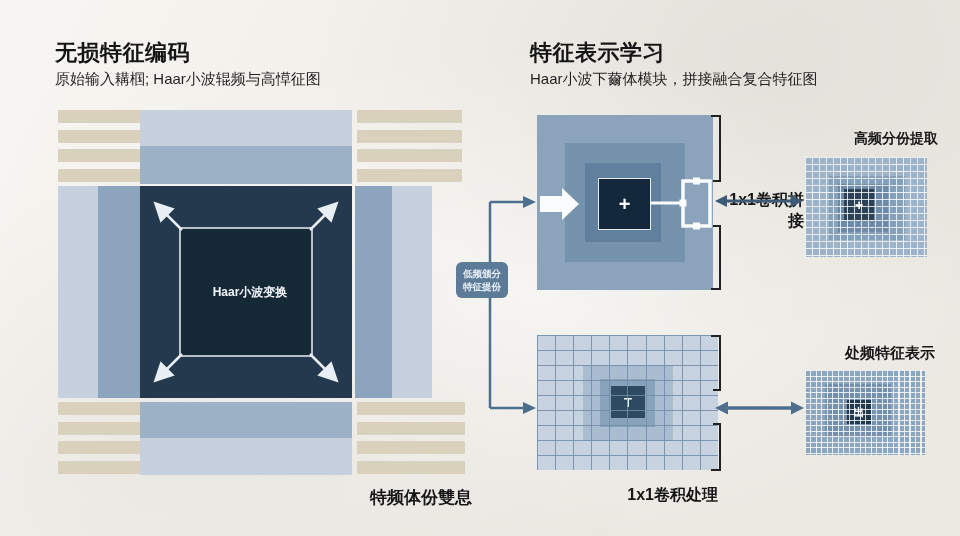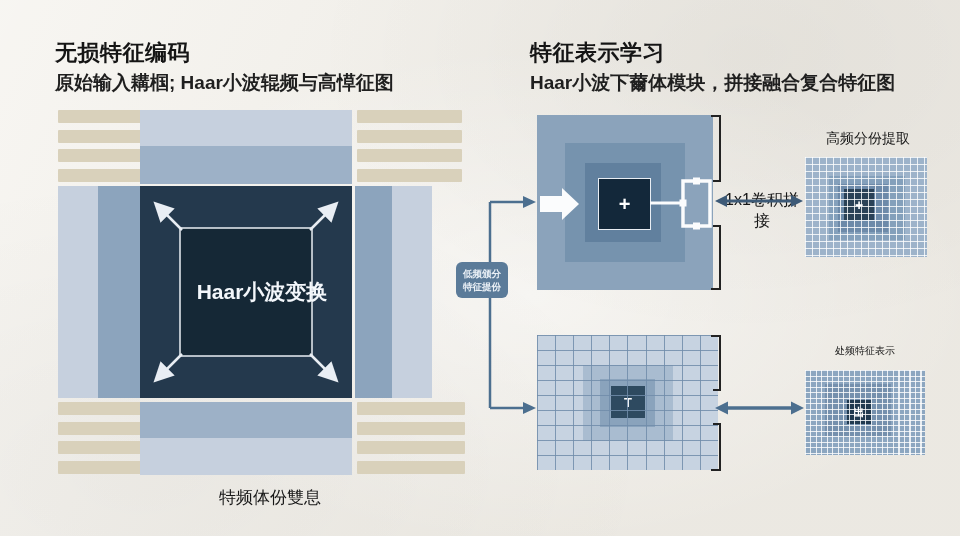--- a/index.html
+++ b/index.html
@@ -8,22 +8,22 @@
     font-family:"Liberation Sans","DejaVu Sans",sans-serif;
     background:
       radial-gradient(ellipse at 78% 10%, rgba(0,0,0,0.035), transparent 42%),
       radial-gradient(ellipse at 15% 88%, rgba(0,0,0,0.03), transparent 45%),
       radial-gradient(ellipse at 55% 55%, rgba(255,255,255,0.5), transparent 60%),
       linear-gradient(115deg, rgba(255,255,255,0.45), rgba(0,0,0,0.025) 70%),
       #f1eee7;
   }
   .abs{position:absolute;}
   .title{font-size:22px;font-weight:800;color:#151515;letter-spacing:.5px;}
-  .subtitle{font-size:19px;font-weight:700;color:#1f1f1f;}
-  .caption{font-weight:400;color:#161616;text-align:center;}
+  .subtitle{font-size:15px;font-weight:400;color:#1f1f1f;}
+  .caption{font-weight:700;color:#161616;text-align:right;}
   .corner{display:flex;flex-direction:column;justify-content:space-between;}
   .bar{height:13px;background:#d9d1bb;border-radius:1px;}
   .grid-overlay{position:absolute;inset:0;pointer-events:none;}
   .flexc{display:flex;align-items:center;justify-content:center;}
   svg{display:block;}
 </style>
 </head>
 <body>
 
 <div class="canvas">
@@ -71,21 +71,21 @@
         <marker id="aw" markerWidth="8" markerHeight="8" refX="6" refY="4" orient="auto">
           <path d="M0,0 L8,4 L0,8 z" fill="#e9eef4"></path>
         </marker>
       </defs>
       <rect x="40" y="42" width="132" height="128" fill="#152836" stroke="#e9eef4" stroke-width="1.5"></rect>
       <line x1="42" y1="44" x2="17" y2="19" stroke="#e9eef4" stroke-width="2.5" marker-end="url(#aw)"></line>
       <line x1="170" y1="44" x2="195" y2="19" stroke="#e9eef4" stroke-width="2.5" marker-end="url(#aw)"></line>
       <line x1="42" y1="168" x2="17" y2="193" stroke="#e9eef4" stroke-width="2.5" marker-end="url(#aw)"></line>
       <line x1="170" y1="168" x2="195" y2="193" stroke="#e9eef4" stroke-width="2.5" marker-end="url(#aw)"></line>
     </svg>
-    <div class="abs flexc" style="left:40px;top:42px;width:140px;height:128px;color:#f3f7fb;font-size:21px;font-weight:700;padding-left:12px;">Haar小波变换</div>
+    <div class="abs flexc" style="left:40px;top:42px;width:140px;height:128px;color:#f3f7fb;font-size:12px;font-weight:700;">Haar小波变换</div>
   </div>
 
   <div class="abs caption" style="left:68px;top:486px;width:404px;font-size:17px;">特频体份雙息</div>
 
   <div class="abs title" style="left:530px;top:38px;">特征表示学习</div>
   <div class="abs subtitle" style="left:530px;top:70px;">Haar小波下薾体模块，拼接融合复合特征图</div>
 
   <div class="abs" style="left:537px;top:115px;width:176px;height:175px;background:#8ba3bb;">
     <div class="abs" style="left:28px;top:28px;width:120px;height:119px;background:#7693ae;"></div>
     <div class="abs" style="left:48px;top:48px;width:76px;height:79px;background:#61809e;"></div>
@@ -105,22 +105,23 @@
   </div>
 
   <div class="abs" style="left:537px;top:335px;width:181px;height:135px;background:#c7d3e1;">
     <div class="abs" style="left:46px;top:30px;width:90px;height:76px;background:#a9bcd0;"></div>
     <div class="abs" style="left:63px;top:44px;width:55px;height:48px;background:#8aa3bc;"></div>
     <div class="abs flexc" style="left:74px;top:51px;width:34px;height:32px;background:#2e4a60;color:#fff;font-size:13px;font-weight:700;">T</div>
     <div class="grid-overlay" style="background-image:
       repeating-linear-gradient(to right, rgba(112,140,170,.85) 0 1px, transparent 1px 18.1px),
       repeating-linear-gradient(to bottom, rgba(112,140,170,.85) 0 1px, transparent 1px 15px);"></div>
   </div>
+  <div class="abs caption" style="left:537px;top:485px;width:181px;font-size:16px;">1x1卷积处理</div>
 
-  <div class="abs caption" style="left:795px;top:344px;width:140px;font-size:10px;">处频特征表示</div>
+  <div class="abs caption" style="left:795px;top:344px;width:140px;font-size:15px;">处频特征表示</div>
   <div class="abs" style="left:805px;top:370px;width:120px;height:85px;background:#8ca6c0;">
     <div class="abs" style="left:20px;top:14px;width:66px;height:52px;background:#7590ad;"></div>
     <div class="abs flexc" style="left:42px;top:30px;width:24px;height:24px;background:#20394f;color:#fff;font-size:11px;font-weight:700;">出</div>
     <div class="grid-overlay" style="background-image:
       repeating-linear-gradient(to right, rgba(255,255,255,.8) 0 1px, transparent 1px 5.5px),
       repeating-linear-gradient(to bottom, rgba(255,255,255,.8) 0 1px, transparent 1px 5.5px);"></div>
   </div>
 
   <svg class="abs" style="left:0;top:0;pointer-events:none;" width="960" height="536" viewBox="0 0 960 536">
 

